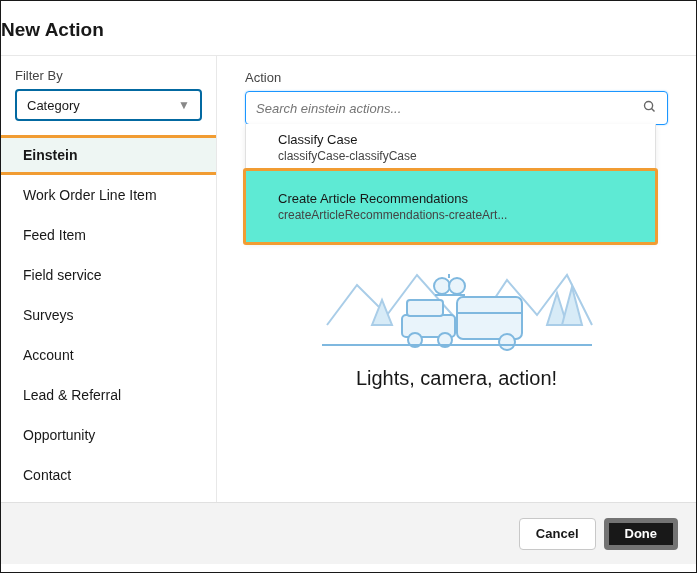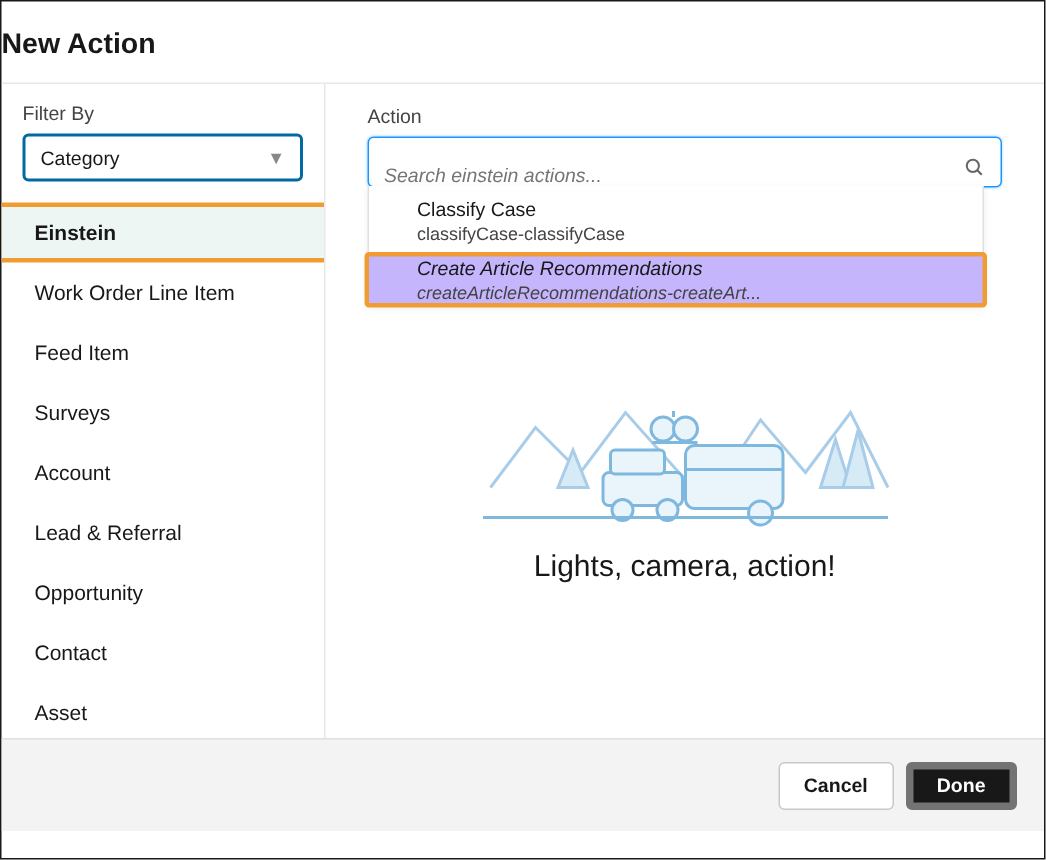--- a/index.html
+++ b/index.html
@@ -83,21 +83,21 @@
     .action-label {
       font-size: 13px;
       color: #444;
       margin-bottom: 6px;
     }
     .search-box {
       border: 1px solid #1b96ff;
       border-radius: 4px;
       height: 34px;
       display: flex;
-      align-items: flex-end;
+      align-items: center;
       padding: 0 10px;
       box-shadow: 0 0 2px rgba(27,150,255,0.4);
     }
     .search-box input {
       border: none;
       outline: none;
       font-size: 13px;
       flex: 1;
       font-style: italic;
       color: #666;
@@ -121,26 +121,25 @@
     .dd-item .title {
       font-size: 13px;
       color: #181818;
     }
     .dd-item .sub {
       font-size: 12px;
       color: #444;
       margin-top: 2px;
     }
     .dd-item.hot {
-      background: #c4b5fd;
+      background: #5eead4;
       border: 3px solid #f19c32;
       border-radius: 3px;
       margin: -3px;
-      padding: 0 32px;
-      font-style: italic;
+      padding: 20px 32px;
     }
     .empty {
       text-align: center;
       margin-top: 120px;
     }
     .illus {
       margin: 0 auto 12px;
       display: block;
     }
     .empty h2 {
@@ -148,21 +147,21 @@
       font-weight: 400;
       color: #181818;
       margin-bottom: 12px;
     }
     .empty p {
       font-size: 13px;
       color: #444;
     }
     .footer {
       position: absolute;
-      bottom: 18px;
+      bottom: 8px;
       left: 0;
       right: 0;
       height: 62px;
       background: #f3f3f3;
       border-top: 1px solid #e0e0e0;
       display: flex;
       justify-content: flex-end;
       align-items: center;
       padding: 0 18px;
       gap: 8px;
@@ -201,20 +200,21 @@
     <div class="select-wrap">
       <div class="select">
         <span>Category</span>
         <span class="caret">▼</span>
       </div>
     </div>
     <ul class="cat-list">
       <li class="cat-item active"><span>Einstein</span></li>
       <li class="cat-item"><span>Work Order Line Item</span></li>
       <li class="cat-item"><span>Feed Item</span></li>
+      <li class="cat-item"><span>Field service</span></li>
       <li class="cat-item"><span>Surveys</span></li>
       <li class="cat-item"><span>Account</span></li>
       <li class="cat-item"><span>Lead &amp; Referral</span></li>
       <li class="cat-item"><span>Opportunity</span></li>
       <li class="cat-item"><span>Contact</span></li>
       <li class="cat-item"><span>Asset</span></li>
     </ul>
   </aside>
 
   <main class="main">

